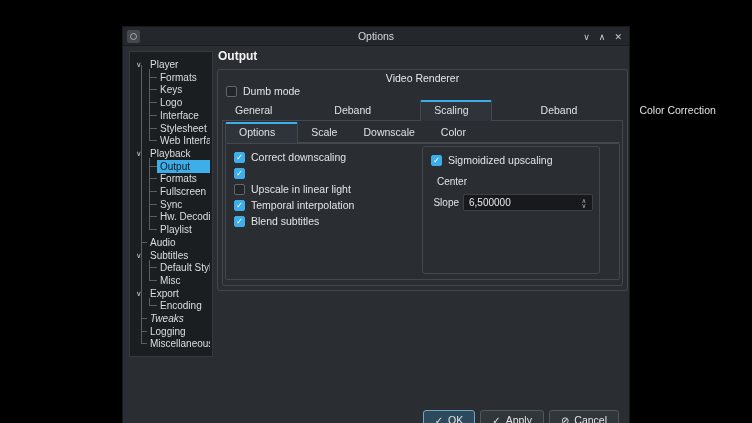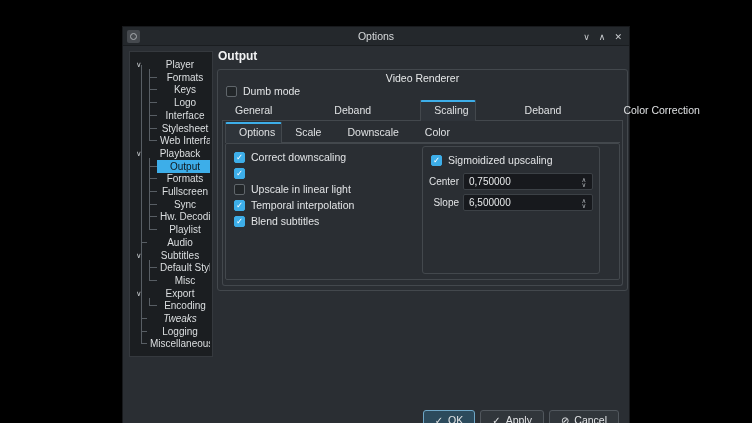--- a/index.html
+++ b/index.html
@@ -20,21 +20,21 @@
               text-align:center; color:#d6d9db; font-size:10.5px; }
   .win-controls { position:absolute; right:7px; top:0; height:19px; display:flex;
               align-items:center; gap:9px; color:#c9cccf; font-size:9px; }
   .win-controls span { cursor:default; }
 
   
   .tree { position:absolute; left:6px; top:24px; width:84px; height:306px;
           background:#1b1e21; border:1px solid #35393e; font-size:10px; color:#dcdfe1; }
   .titem { position:absolute; left:0; right:0; height:13px; }
   .titem .lbl { position:absolute; top:0; bottom:0; right:2px; line-height:13px;
-                padding-left:3px; white-space:nowrap; overflow:hidden;text-align:center; }
+                padding-left:3px; white-space:nowrap; overflow:hidden; }
   .titem.l0 .lbl { left:17px; }
   .titem.l1 .lbl { left:27px; }
   .titem .lbl.sel { background:#3daee9; color:#10181d; }
   .titem .chev { position:absolute; left:6px; top:0; line-height:13px; font-size:7.5px; color:#c3c7ca; }
   .titem.l1::before { content:""; position:absolute; left:19px; width:8px; top:6px; height:1px; background:#585e64; }
   .titem.l0.leaf::before { content:""; position:absolute; left:11px; width:6px; top:6px; height:1px; background:#585e64; }
   .vline { position:absolute; width:1px; background:#585e64; }
 
   
   .page-title { position:absolute; left:95px; top:22px; font-size:12px; font-weight:bold; color:#f2f3f4; }
@@ -51,35 +51,35 @@
   .cb.checked span { transform:translateY(-0.5px); }
 
   .dumb-row { position:absolute; left:8px; top:15px; }
 
   .tabs { position:absolute; left:4px; right:4px; display:flex; align-items:flex-end;
           border-bottom:1px solid #43484d; height:21px; font-size:10.5px; color:#dfe1e3; }
   .tabs.row1 { top:30px;gap:36px; }
   .tab { padding:3px 13px 4px 13px; cursor:default; white-space:nowrap; }
   .tab.active { background:#2f343a; border:1px solid #43484d; border-bottom:none;
           border-top:2px solid #3daee9; border-radius:2px 2px 0 0; margin-bottom:-1px;
-          padding:2px 6px 5px 13px; }
+          padding:2px 22px 5px 13px; }
 
   .pane1 { position:absolute; left:4px; right:4px; top:51px; bottom:4px;
            border:1px solid #43484d; border-top:none; border-radius:0 0 3px 3px; }
   .tabs.row2 { top:1px; left:2px; right:2px; }
   .pane2 { position:absolute; left:2px; right:2px; top:22px; bottom:5px;
            border:1px solid #43484d; border-radius:2px; }
 
   .opt-list { position:absolute; left:8px; top:7px; display:flex; flex-direction:column; gap:4px; }
 
   .sgroup { position:absolute; left:196px; top:2px; width:178px; height:128px;
             border:1px solid #43484d; border-radius:3px; }
   .sgroup .cbrow { position:absolute; left:8px; top:7px; }
   .field { position:absolute; left:4px; right:6px; height:17px; display:flex; align-items:center; gap:4px; }
-  .field.f0 { top:26px; }
+  .field.f0 { top:26px;margin-left:8px; }
   .field.f1 { top:47px; }
   .field .flabel { width:32px; text-align:right; color:#e2e4e6; font-size:10px; flex:none; }
   .spin { flex:1; height:17px; background:#17191d; border:1px solid #3c4146; border-radius:2px;
           display:flex; align-items:center; color:#e8eaeb; font-size:10px; }
   .spin .val { flex:1; padding-left:5px; }
   .spin .arrows { width:14px; display:flex; flex-direction:column; align-items:center;
           color:#aeb2b6; font-size:6.5px; line-height:5px; padding-right:2px; }
 
   
   .footer { position:absolute; right:10px; bottom:7px; display:flex; gap:5px; }
@@ -245,27 +245,20 @@
         <div class="sgroup">
           <div class="cbrow">
             <span class="cb checked">
                 <span>✓</span>
               </span>
             <span>Sigmoidized upscaling</span>
           </div>
 
           <div class="field f0">
             <span class="flabel">Center</span>
-            <div class="spin">
-              <span class="val">0,750000</span>
-              <span class="arrows">
-                <span>∧</span>
-                <span>∨</span>
-              </span>
-            </div>
           </div>
 
           <div class="field f1">
             <span class="flabel">Slope</span>
             <div class="spin">
               <span class="val">6,500000</span>
               <span class="arrows">
                 <span>∧</span>
                 <span>∨</span>
               </span>

